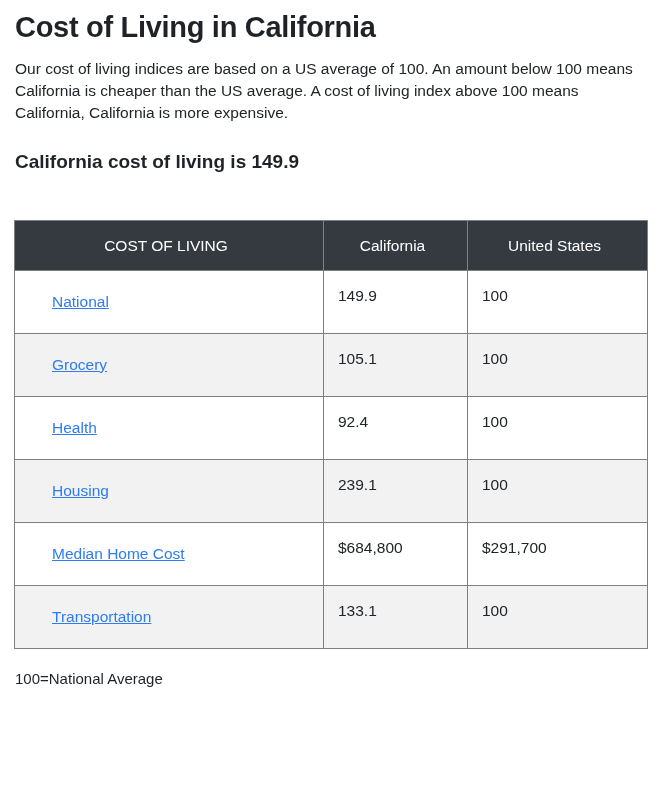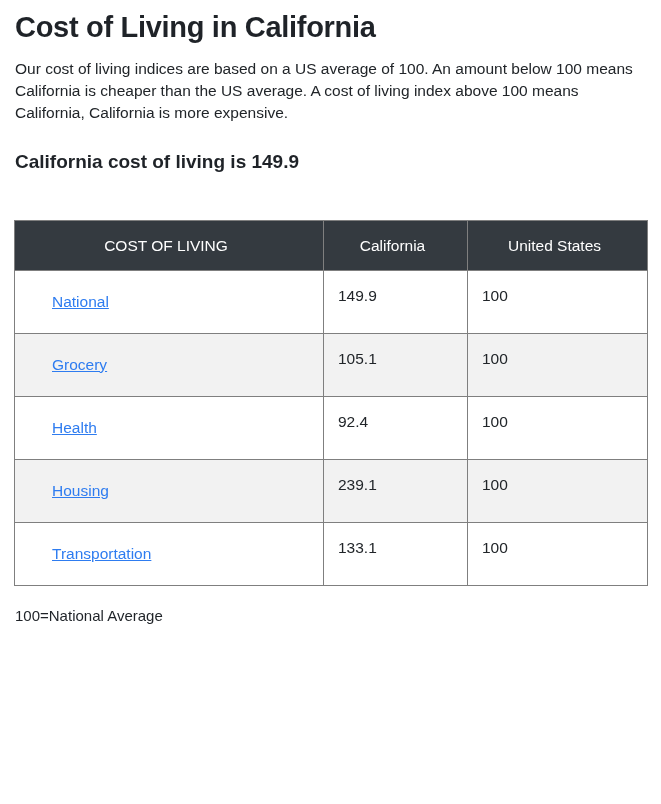--- a/index.html
+++ b/index.html
@@ -132,20 +132,27 @@
   </tr>
 
   <tr>
     <td class="cat-cell">
       <a href="#" class="cat-link">Housing</a>
     </td>
     <td class="val-cell">239.1</td>
     <td class="val-cell">100</td>
   </tr>
 
+  <tr>
+    <td class="cat-cell">
+      <a href="#" class="cat-link">Median Home Cost</a>
+    </td>
+    <td class="val-cell">$684,800</td>
+    <td class="val-cell">$291,700</td>
+  </tr>
 
 
   <tr>
     <td class="cat-cell">
       <a href="#" class="cat-link">Transportation</a>
     </td>
     <td class="val-cell">133.1</td>
     <td class="val-cell">100</td>
   </tr>
 

